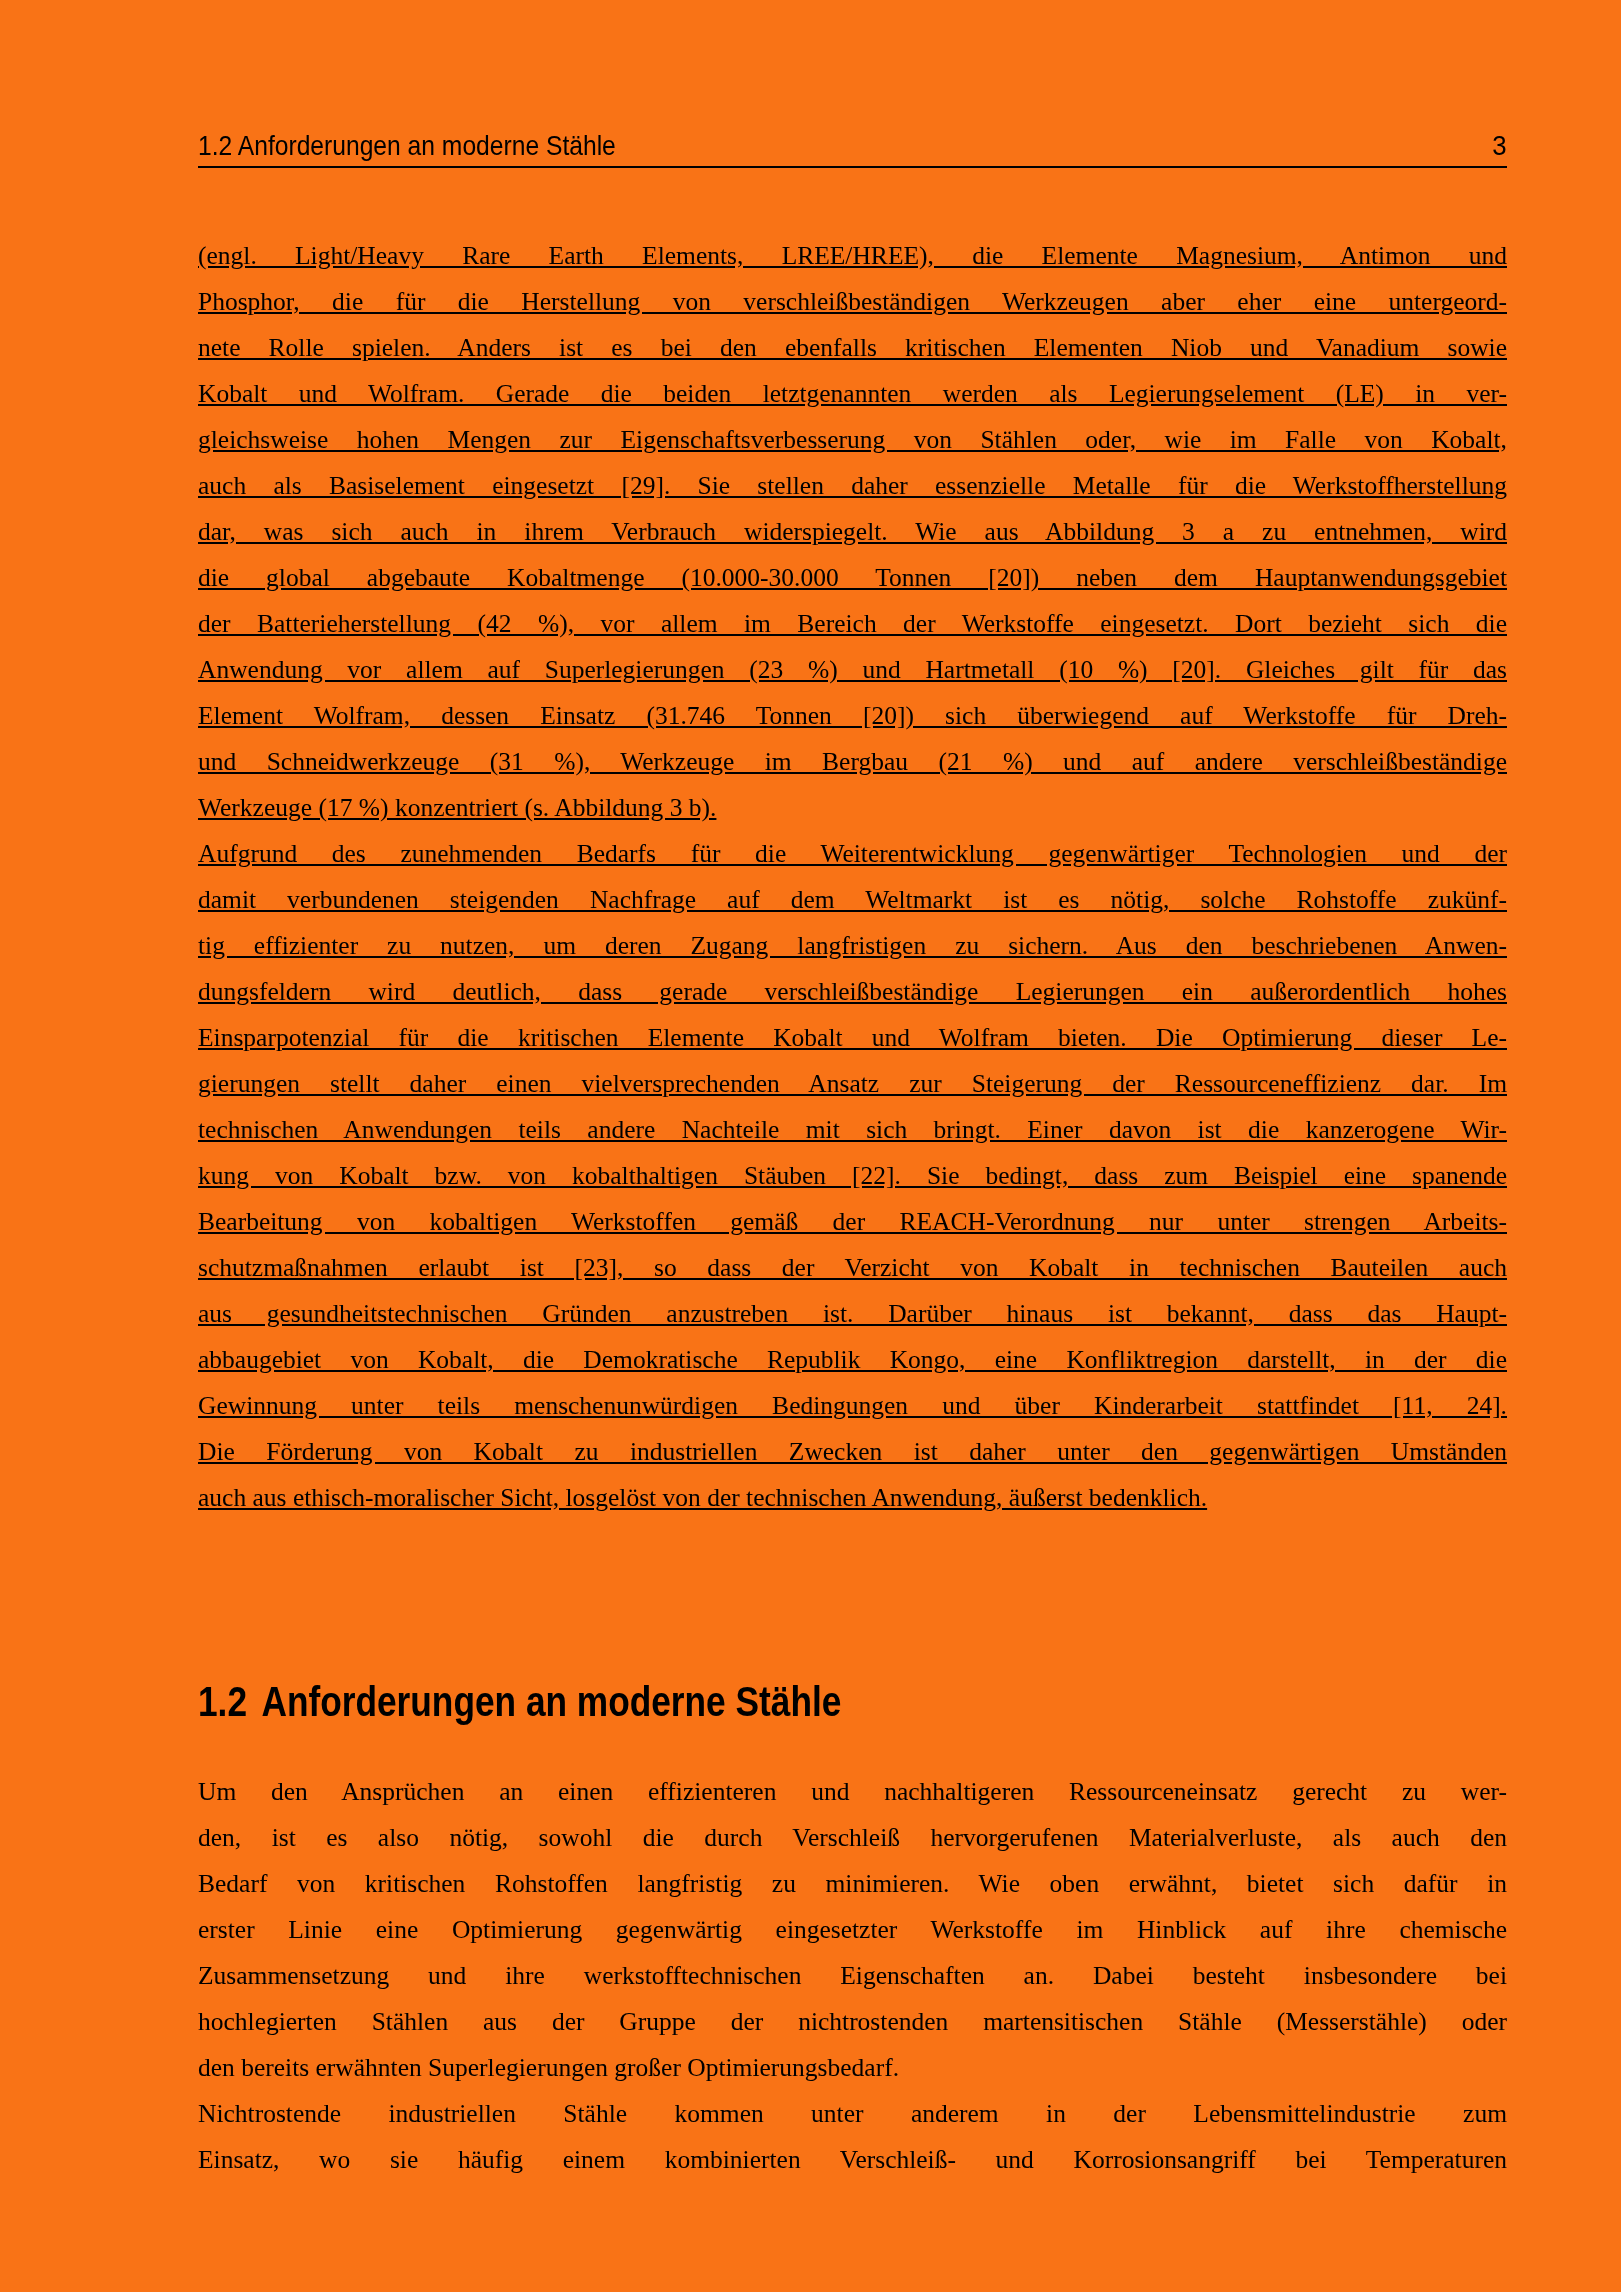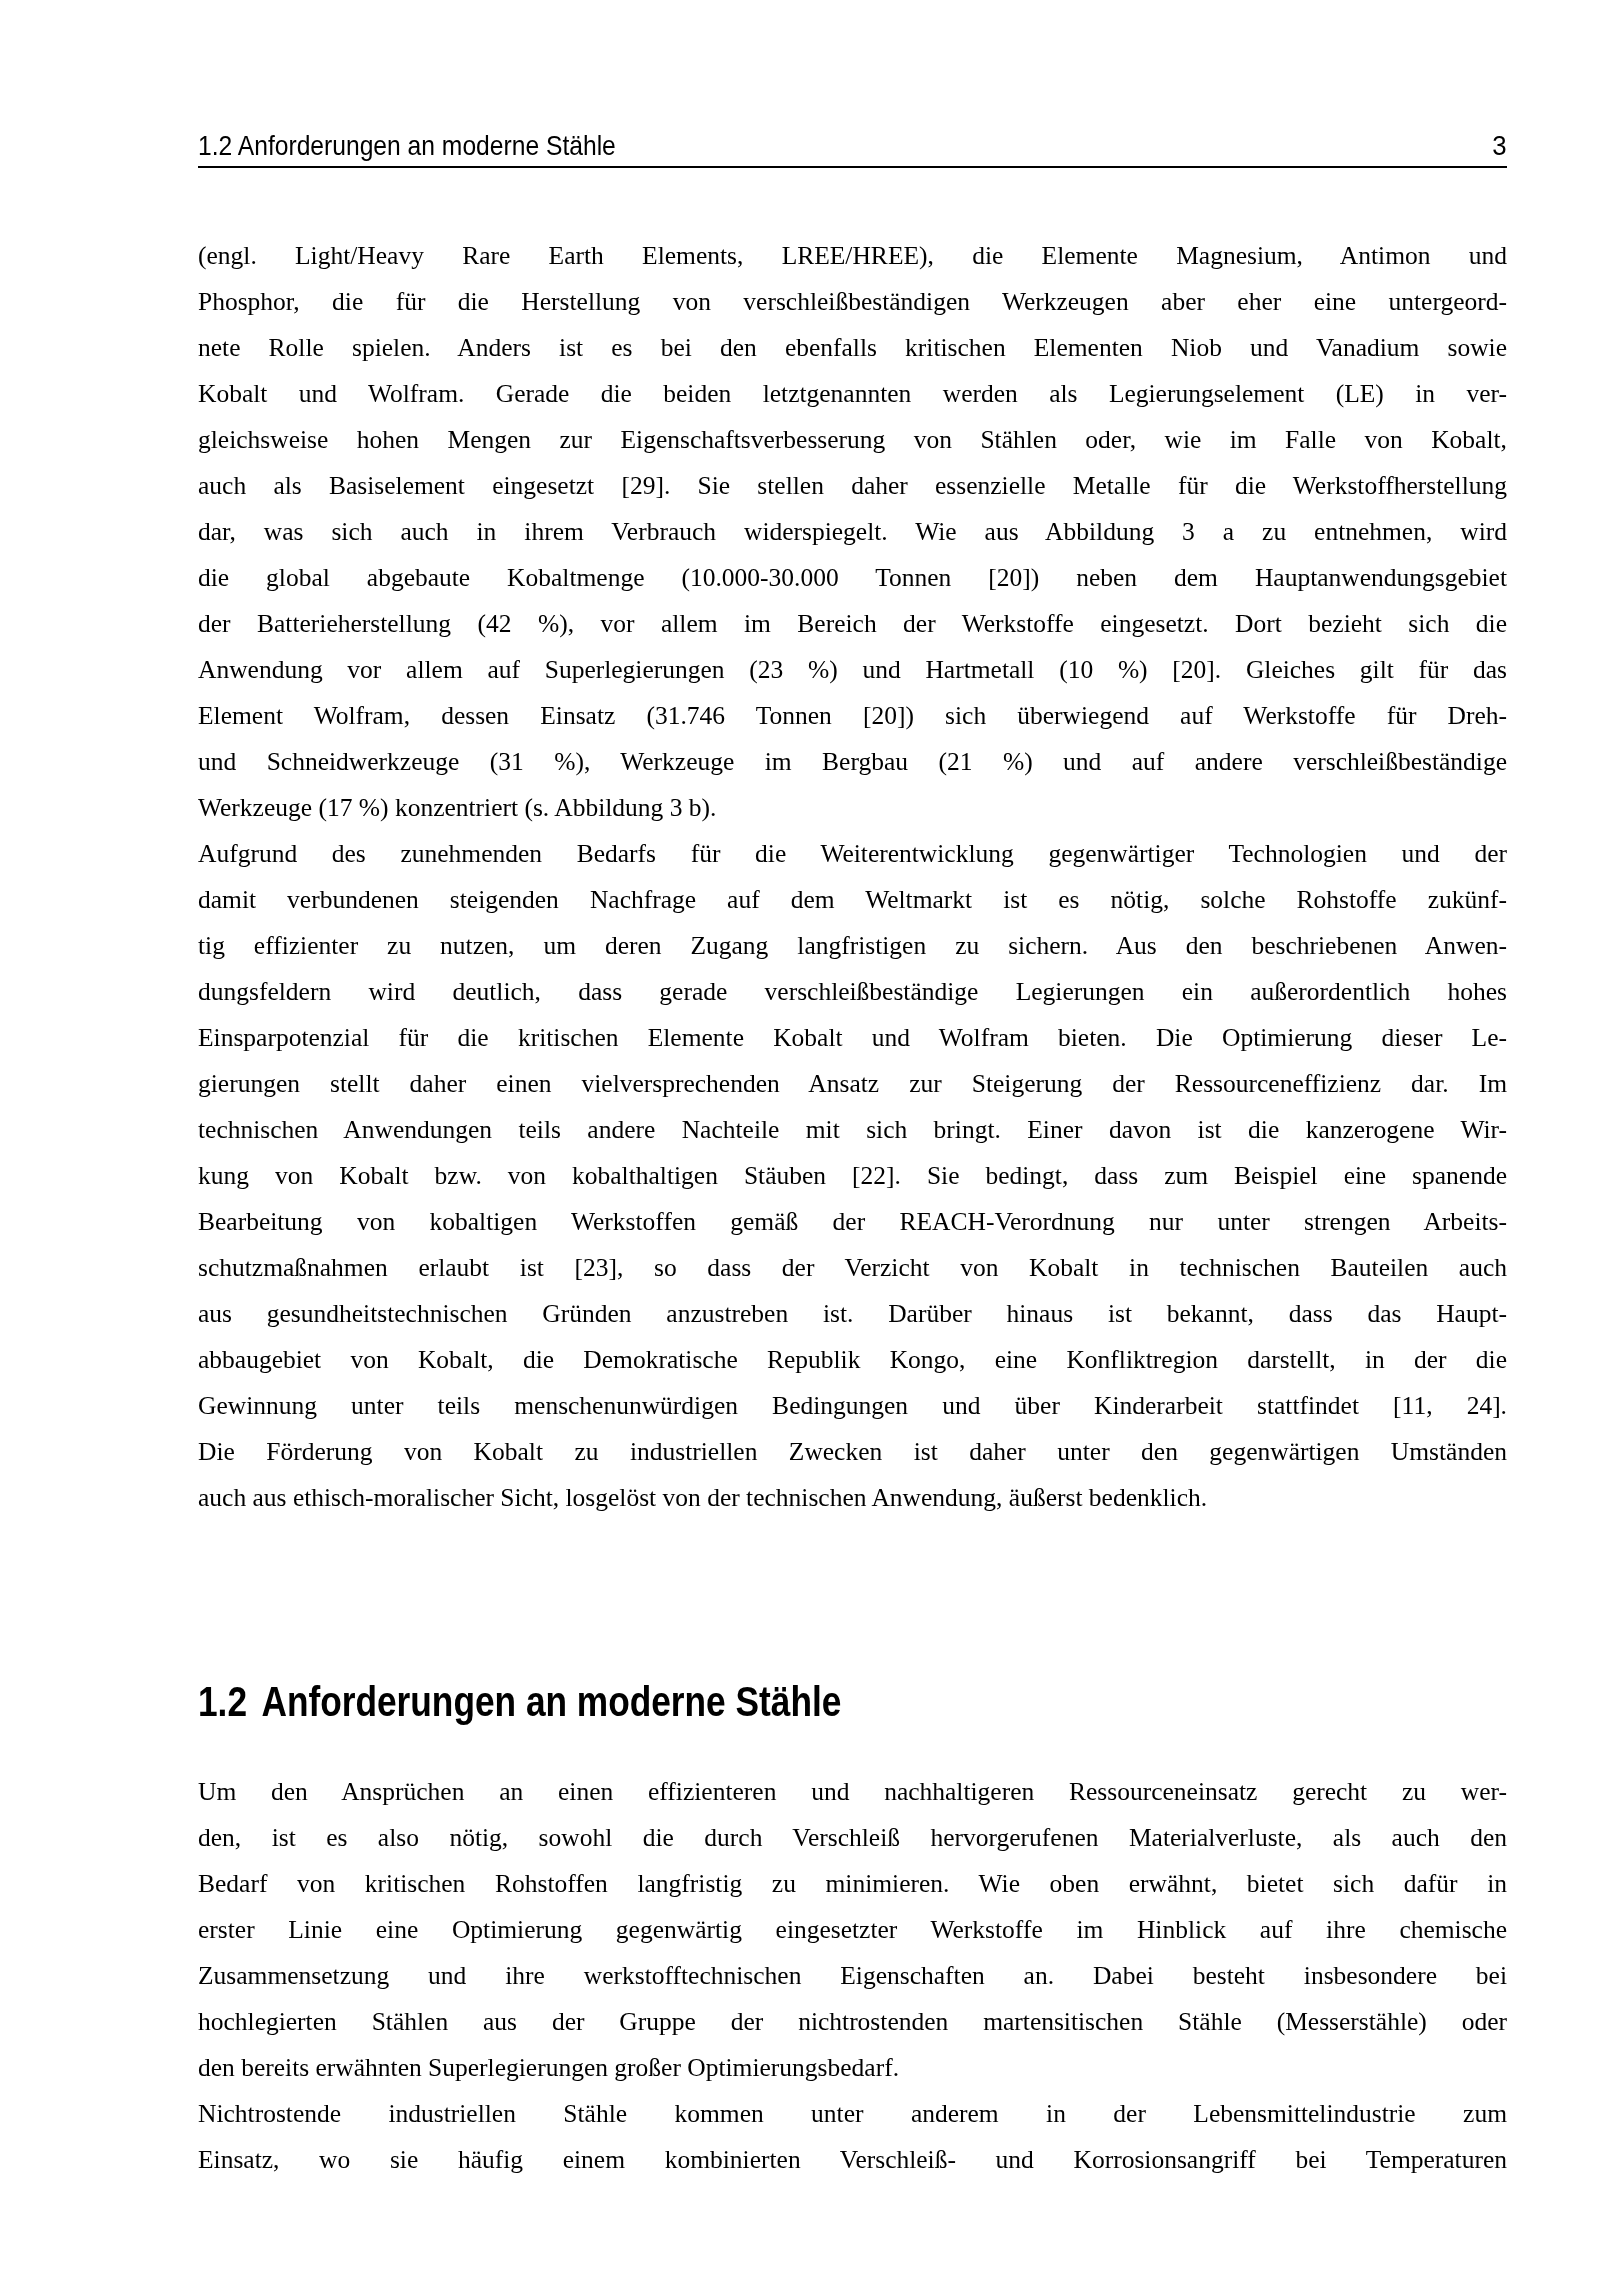--- a/index.html
+++ b/index.html
@@ -5,21 +5,21 @@
   html, body {
     margin: 0;
     padding: 0;
     background: #e8e8e8;
   }
   .page {
     position: relative;
     width: 1621px;
     height: 2293px;
     margin: 0 auto;
-    background: #ffffff;
+    background: #f97316;
     color: #000000;
     overflow: hidden;
   }
   
   .running-header {
     position: absolute;
     left: 198px;
     top: 123px;
     width: 1309px;
     height: 37px;
@@ -46,21 +46,21 @@
   }
   
   .textblock {
     position: absolute;
     left: 198px;
     width: 1309px;
     font-family: "Liberation Serif", "DejaVu Serif", serif;
     font-size: 25.5px;
     color: #000000;
   }
-  .textblock-top    { top: 233px; }
+  .textblock-top    { top: 233px; text-decoration: underline; }
   .textblock-bottom { top: 1769px; }
   .para { margin: 0; padding: 0; }
   .line {
     height: 46px;
     line-height: 46px;
     text-align: justify;
     text-align-last: justify;
     white-space: normal;
     overflow: visible;
   }

